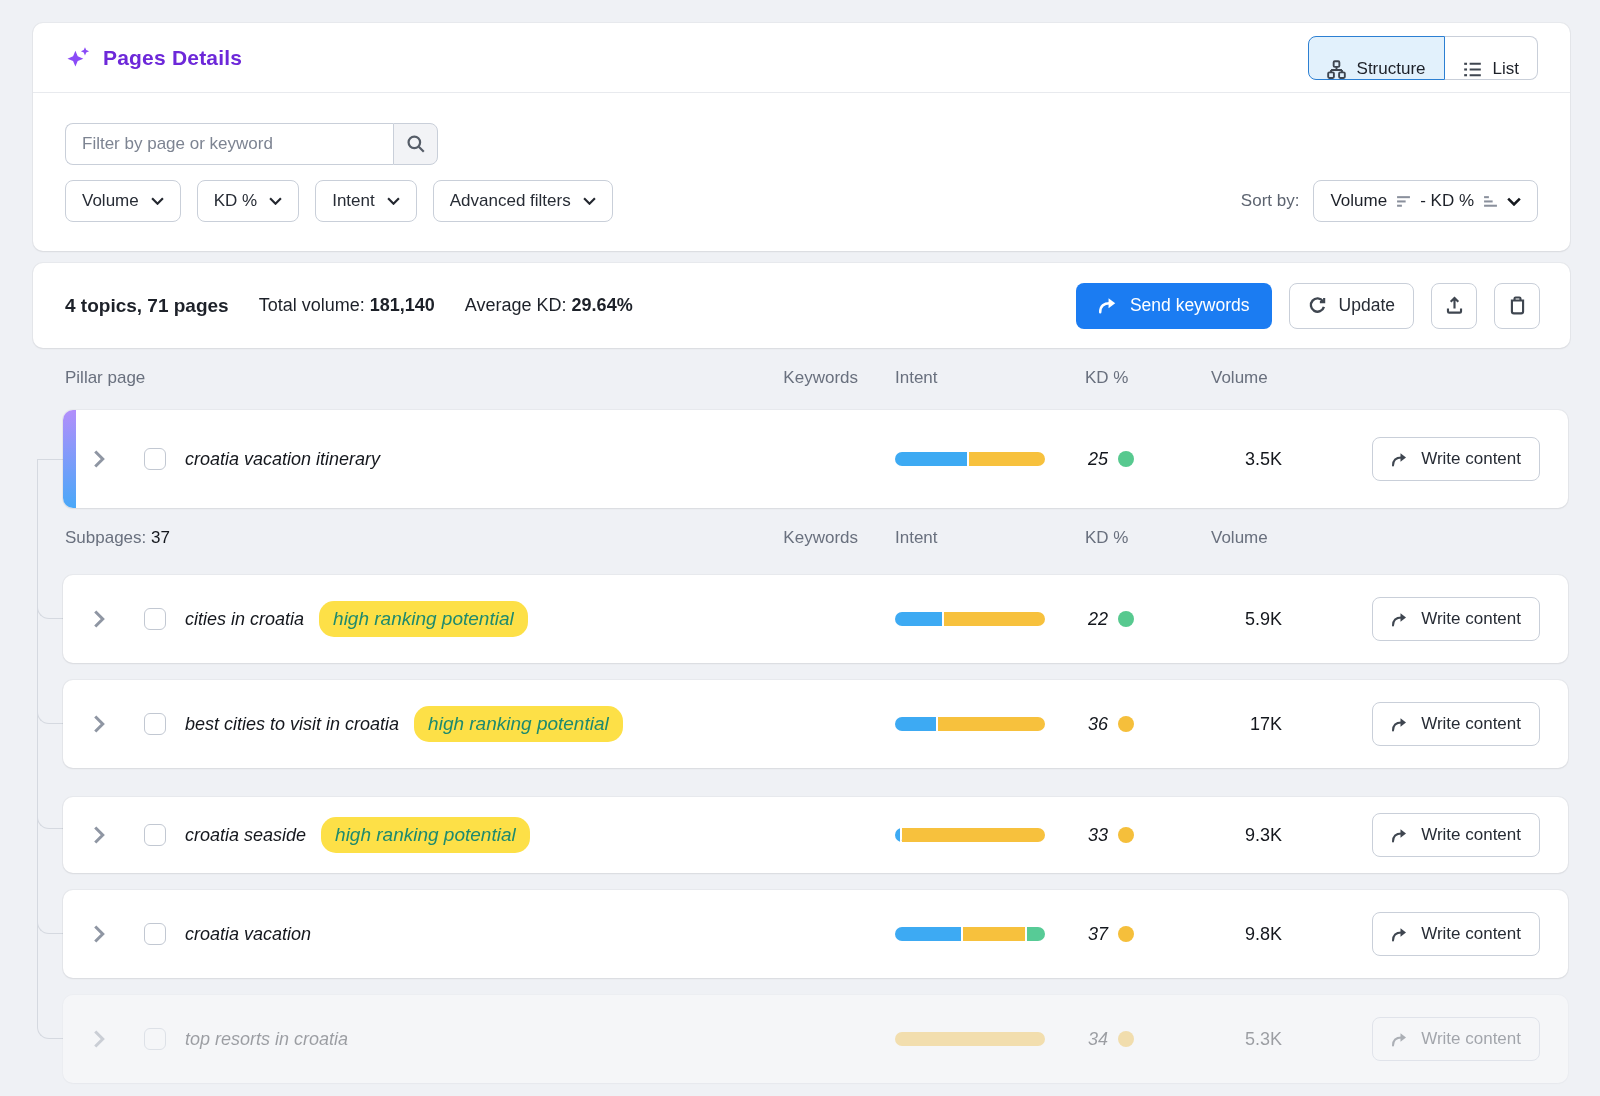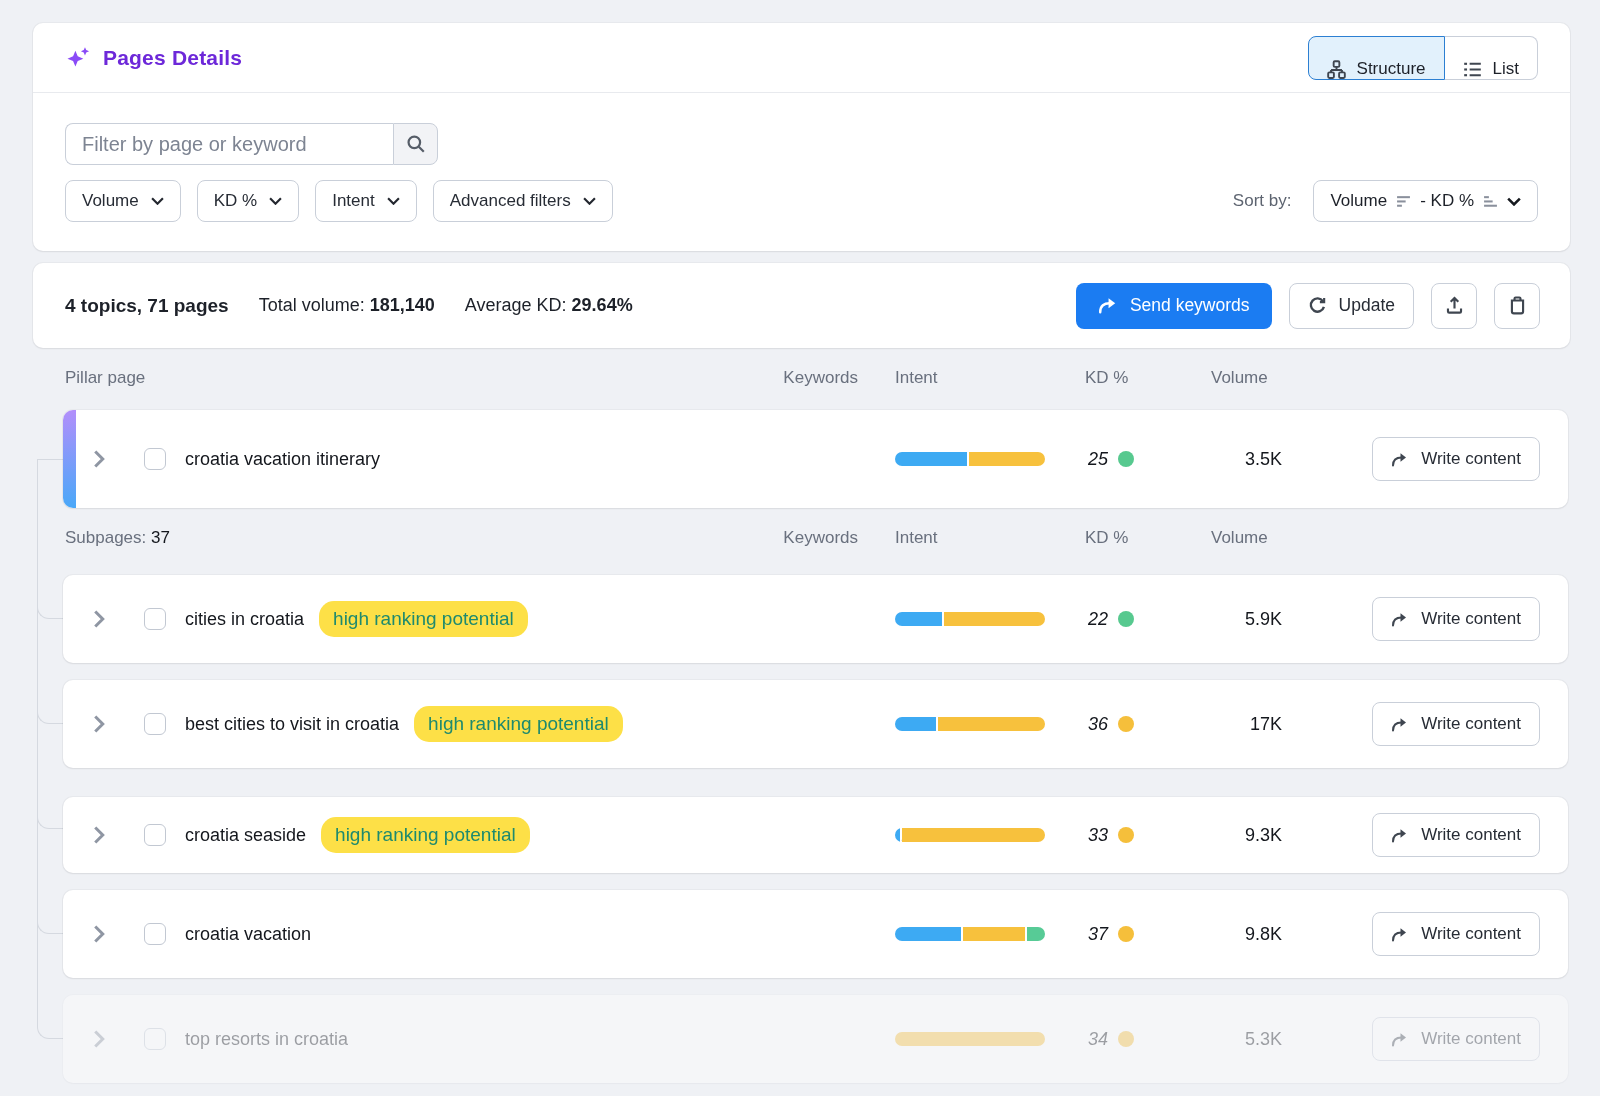--- a/index.html
+++ b/index.html
@@ -21,26 +21,26 @@
   .header-card { left:33px; top:23px; width:1537px; height:228px; }
   .header-top { height:70px; display:flex; align-items:center; padding:0 32px; border-bottom:1px solid #e8eaee; }
   .page-title { font-size:21px; font-weight:bold; color:#6d28d9; margin-left:12px; letter-spacing:.2px; }
   .toggle-group { margin-left:auto; display:flex; align-items:stretch; }
   .toggle { display:flex; align-items:flex-end; gap:11px; font-size:17px; color:#1d2129; height:44px; padding:0 18px; background:#fff; cursor:pointer; }
   .toggle.selected { background:#e2f1fc; border:1.5px solid #2c7fd2; border-radius:8px 0 0 8px; }
   .toggle.unselected { border:1px solid #c9cfd9; border-left:none; border-radius:0 8px 8px 0; }
   
   .filters { padding:30px 32px 0 32px; }
   .search-row { display:flex; }
-  .search-input { width:328px; height:42px; border:1px solid #c9cfd9; border-right:none; border-radius:8px 0 0 8px; padding:0 16px; font-size:20px; color:#1d2129; outline:none; font-family:"Liberation Sans", sans-serif; }
+  .search-input { width:328px; height:42px; border:1px solid #c9cfd9; border-right:none; border-radius:8px 0 0 8px; padding:0 16px; font-size:17px; color:#1d2129; outline:none; font-family:"Liberation Sans", sans-serif; }
   .search-input::placeholder { color:#7d8492; }
   .search-btn { width:45px; height:42px; border:1px solid #c9cfd9; border-radius:0 8px 8px 0; background:#f2f3f6; display:flex; align-items:center; justify-content:center; cursor:pointer; }
   .chips-row { margin-top:15px; display:flex; gap:16px; align-items:center; }
   .chip { height:42px; padding:0 16px; border:1px solid #c9cfd9; border-radius:8px; display:flex; align-items:center; gap:12px; font-size:17px; color:#272c35; background:#fff; cursor:pointer; }
-  .sort-area { margin-left:auto; display:flex; align-items:center; gap:22px; }
+  .sort-area { margin-left:auto; display:flex; align-items:center; gap:14px; }
   .sort-label { font-size:17px; color:#5d6470; }
   .sort-select { height:42px; border:1px solid #c9cfd9; border-radius:8px; padding:0 16px; display:flex; align-items:center; gap:9px; font-size:17px; color:#1d2129; background:#fff; cursor:pointer; }
   
   .stats-card { left:33px; top:263px; width:1537px; height:85px; display:flex; align-items:center; padding:0 30px 0 32px; }
   .stats { display:flex; align-items:center; gap:30px; font-size:18px; color:#1d2129; }
   .stat-strong { font-weight:bold; }
   .stat-topics { font-size:19px; font-weight:bold; }
   .actions { margin-left:auto; display:flex; align-items:center; gap:17px; }
   .btn { height:46px; border-radius:8px; display:flex; align-items:center; gap:12px; font-size:17.5px; cursor:pointer; }
   .btn-primary { background:#1b7cf2; border:none; color:#fff; padding:0 22px; }
@@ -52,21 +52,21 @@
   .subpages-label b { color:#14171d; font-weight:normal; }
   
   .prow { position:absolute; left:63px; width:1505px; background:#fff; border-radius:10px;
           box-shadow:0 1px 2px rgba(25,30,40,.07), 0 0 0 1px rgba(25,30,40,.035); }
   .prow.faded { opacity:.38; }
   .prow > * { position:absolute; top:50%; transform:translateY(-50%); }
   .grad-bar { left:0; top:0; bottom:0; width:13px; transform:none; border-radius:10px 0 0 10px;
               background:linear-gradient(180deg,#b28ffb 0%,#49a8f8 100%); }
   .chev { left:30px; display:flex; cursor:pointer; }
   .cbox { left:81px; width:22px; height:22px; border:1.5px solid #c2c8d2; border-radius:6px; background:#fff; cursor:pointer; }
-  .title-wrap { left:122px; display:flex; align-items:center; gap:15px; white-space:nowrap; }
+  .title-wrap { left:122px; display:flex; align-items:center; gap:15px; white-space:nowrap;font-style:italic; }
   .rtitle { font-size:18px; color:#14171d; }
   .badge { background:#fde047; color:#1e8a6e; font-size:19px; padding:7px 14px; border-radius:15px; }
   .kw  { left:700px; width:158px; text-align:right; font-size:18px; }
   .intent-bar { left:832px; width:150px; height:14px; border-radius:7px; overflow:hidden; display:flex; gap:2px; }
   .intent-bar .seg { height:100%; }
   .kd-val { left:960px; width:85px; text-align:right; font-size:18px;font-style:italic; }
   .kd-dot { left:1055px; width:16px; height:16px; border-radius:50%; }
   .vol { left:1119px; width:100px; text-align:right; font-size:18px; }
   .write-btn { right:28px; height:44px; padding:0 18px; border:1px solid #c9cfd9; border-radius:8px;
                display:flex; align-items:center; gap:12px; font-size:17px; color:#272c35; background:#fff; cursor:pointer; }

